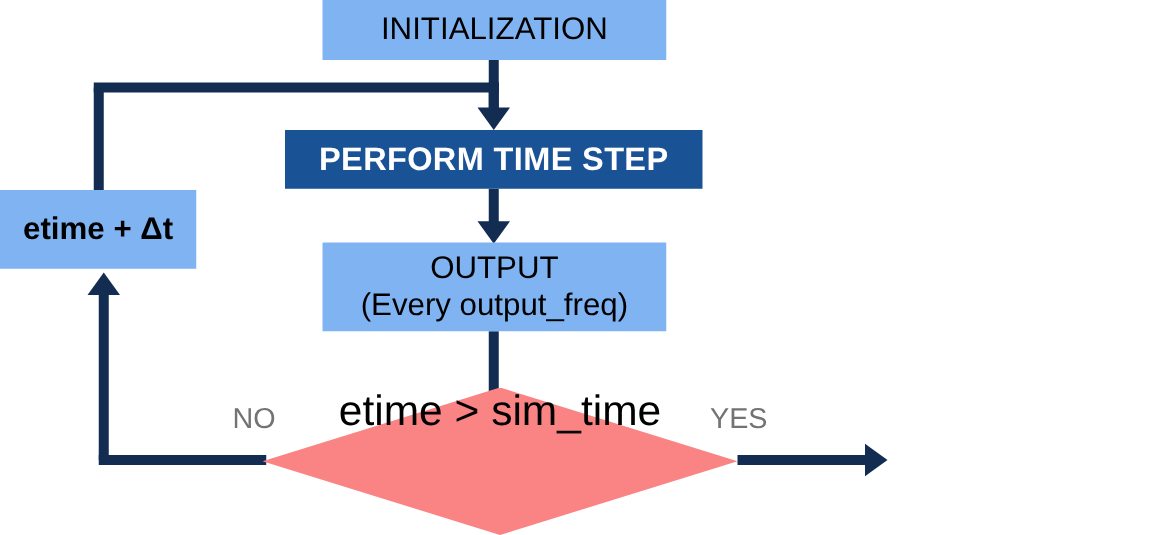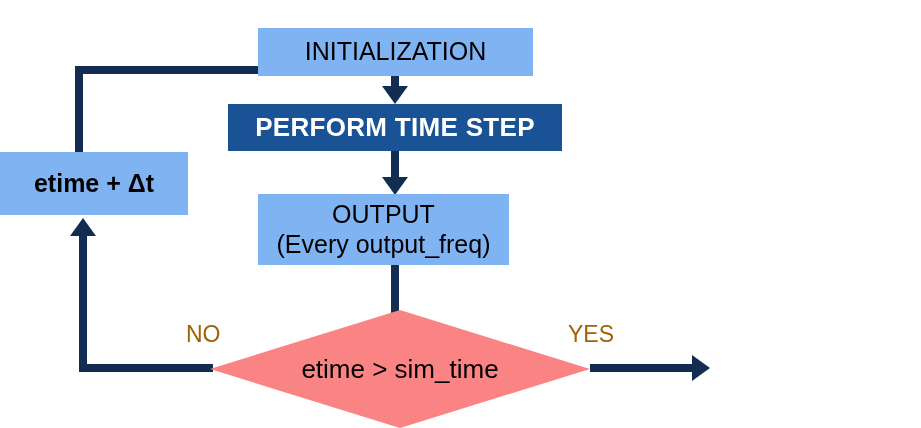--- a/index.html
+++ b/index.html
@@ -38,33 +38,32 @@
   }
   .node-label {
     display: block;
     white-space: pre-line;
   }
 
   
   #node-initialization {
     left: 258px; top: 0px; width: 275px; height: 48px;
     font-size: 25px;
-    margin-top: 28px;
   }
   #node-perform-time-step {
     left: 228px; top: 104px; width: 334px; height: 47px;
     font-size: 26px;
     letter-spacing: 0.3px;
   }
   #node-output {
-    left: 258px; top: 194px; width: 251px; height: 71px;
+    left: 258px; top: 194px; width: 275px; height: 71px;
     font-size: 25px;
   }
   #node-etime-increment {
-    left: 0px; top: 152px; width: 188px; height: 63px;
+    left: 0px; top: 152px; width: 157px; height: 63px;
     font-size: 25px;
     font-weight: bold;
   }
   #node-finalize {
     left: 712px; top: 341px; width: 209px; height: 54px;
     font-size: 25px;
   }
 
   
   #node-decision {
@@ -76,31 +75,31 @@
   #node-decision .diamond-shape {
     position: absolute;
     inset: 0;
     background: #fa8383;
     clip-path: polygon(50% 0%, 100% 50%, 50% 100%, 0% 50%);
   }
   #node-decision .diamond-text {
     position: absolute;
     inset: 0;
     display: flex;
-    align-items: center;
+    align-items: flex-start;
     justify-content: center;
-    font-size: 26px;
+    font-size: 34px;
     color: #000000;
   }
 
   
   .edge-label {
     position: absolute;
     font-size: 23px;
-    color: #a16207;
+    color: #737373;
     z-index: 4;
     white-space: nowrap;
   }
   #edge-label-no { left: 186px; top: 321px; }
   #edge-label-yes { left: 568px; top: 321px; text-align: center; }
 
   
   .conn {
     position: absolute;
     background: #122c52;

